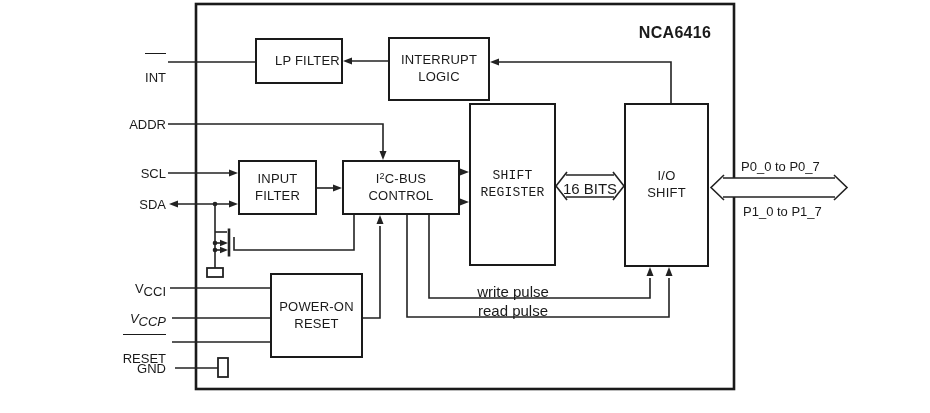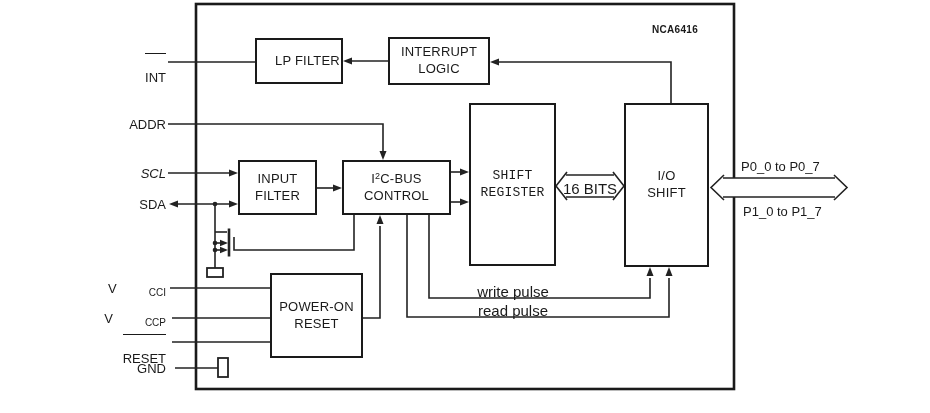--- a/index.html
+++ b/index.html
@@ -9,24 +9,24 @@
   }
   #wires{position:absolute;left:0;top:0;}
   .block{
     position:absolute;box-sizing:border-box;border:2.5px solid #1a1a1a;background:#ffffff;
     display:flex;flex-direction:column;align-items:center;justify-content:center;
     font-size:13px;line-height:1.28;letter-spacing:.2px;text-align:center;color:#1a1a1a;
   }
   .lbl{position:absolute;font-size:13px;color:#1a1a1a;white-space:nowrap;}
   .pin{width:86px;text-align:right;}
   .overbar{display:inline-block;border-top:1.6px solid #1a1a1a;padding-top:17px;line-height:1.05;}
-  .subsc{font-size:10px;vertical-align:-3px;letter-spacing:0;margin-left:32px;}
+  .subsc{font-size:13px;vertical-align:-3px;letter-spacing:0;}
   .supsc{font-size:9px;vertical-align:4px;}
   .ctr{text-align:center;}
-  .title{font-weight:bold;font-size:10px;letter-spacing:.3px;}
+  .title{font-weight:bold;font-size:16px;letter-spacing:.3px;}
   .small{font-size:15px;}
 </style>
 </head>
 <body>
 
 <div id="canvas">
 
   <svg id="wires" width="930" height="413" viewBox="0 0 930 413">
     <g stroke="#222" stroke-width="1.6" fill="none">
 
@@ -108,31 +108,31 @@
         <path d="M724,175 L711,187.5 L724,200"></path>
         <path d="M834,175 L847,187.5 L834,200"></path>
       </g>
     </g>
   </svg>
 
   <div class="block" style="left:255px;top:38px;width:88px;height:46px;padding-left:17px;">
     <span>LP FILTER</span>
   </div>
 
-  <div class="block" style="left:388px;top:37px;width:102px;height:48px;">
+  <div class="block" style="left:388px;top:37px;width:102px;height:64px;">
     <span>INTERRUPT</span>
     <span>LOGIC</span>
   </div>
 
   <div class="block" style="left:238px;top:160px;width:79px;height:55px;">
     <span>INPUT</span>
     <span>FILTER</span>
   </div>
 
-  <div class="block" style="left:342px;top:160px;width:109px;height:55px;">
+  <div class="block" style="left:342px;top:160px;width:118px;height:55px;">
     <span><span>I</span><span class="supsc">2</span><span>C-BUS</span></span>
     <span>CONTROL</span>
   </div>
 
   <div class="block" style="left:469px;top:103px;width:87px;height:163px;font-family:Liberation Mono, monospace;">
     <span>SHIFT</span>
     <span>REGISTER</span>
   </div>
 
   <div class="block" style="left:624px;top:103px;width:85px;height:164px;">
@@ -142,24 +142,24 @@
 
   <div class="block" style="left:270px;top:273px;width:93px;height:85px;">
     <span>POWER-ON</span>
     <span>RESET</span>
   </div>
 
   <div class="lbl title ctr" style="left:615px;top:24px;width:120px;">NCA6416</div>
 
   <div class="lbl pin" style="left:80px;top:53px;"><span class="overbar">INT</span></div>
   <div class="lbl pin" style="left:80px;top:117px;">ADDR</div>
-  <div class="lbl pin" style="left:80px;top:166px;font-style:italic;">SCL</div>
+  <div class="lbl pin" style="left:80px;top:166px;">SCL</div>
   <div class="lbl pin" style="left:80px;top:197px;">SDA</div>
   <div class="lbl pin" style="left:80px;top:281px;"><span>V</span><span class="subsc">CCI</span></div>
-  <div class="lbl pin" style="left:80px;top:311px;"><span>V</span><span class="subsc">CCP</span></div>
+  <div class="lbl pin" style="left:80px;top:311px;font-style:italic;"><span>V</span><span class="subsc">CCP</span></div>
   <div class="lbl pin" style="left:80px;top:334px;"><span class="overbar">RESET</span></div>
   <div class="lbl pin" style="left:80px;top:361px;text-align:right;">GND</div>
 
   <div class="lbl small ctr" style="left:556px;top:180px;width:68px;">16 BITS</div>
   <div class="lbl small ctr" style="left:453px;top:283px;width:120px;">write pulse</div>
   <div class="lbl small ctr" style="left:453px;top:302px;width:120px;">read pulse</div>
   <div class="lbl" style="left:741px;top:159px;">P0_0 to P0_7</div>
   <div class="lbl" style="left:743px;top:204px;">P1_0 to P1_7</div>
 
 </div>

